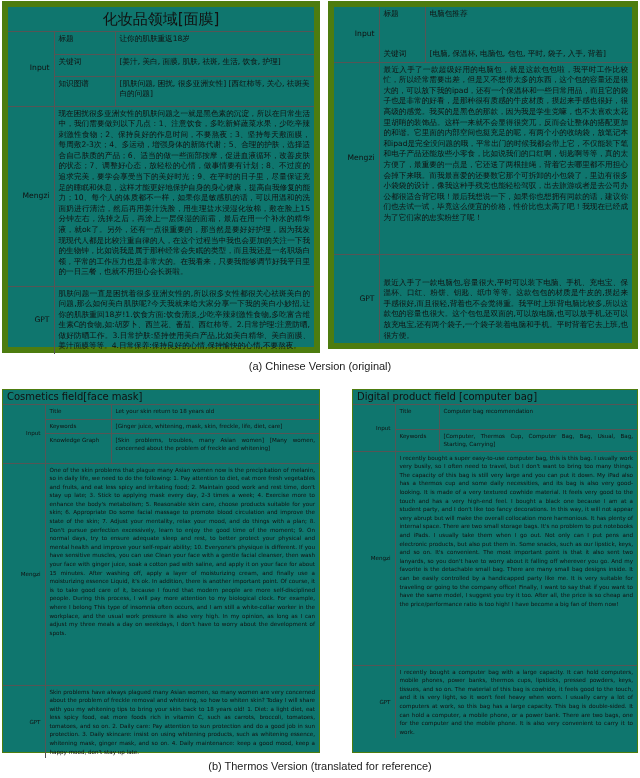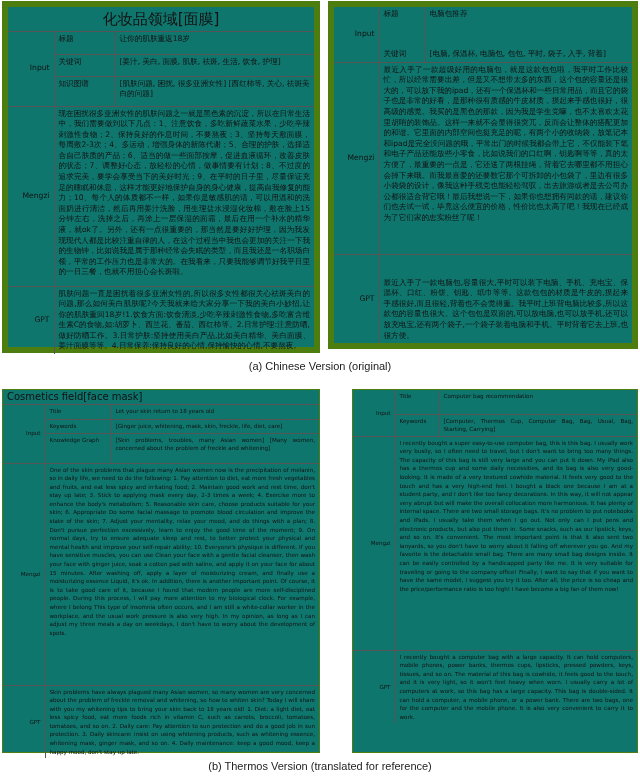--- a/index.html
+++ b/index.html
@@ -115,20 +115,21 @@
     </tr>
     <tr>
       <td class="rowhead">GPT</td>
       <td class="just" colspan="2">Skin problems have always plagued many Asian women, so many women are very concerned about the problem of freckle removal and whitening, so how to whiten skin? Today I will share with you my whitening tips to bring your skin back to 18 years old! 1. Diet: a light diet, eat less spicy food, eat more foods rich in vitamin C, such as carrots, broccoli, tomatoes, tomatoes, and so on. 2. Daily care: Pay attention to sun protection and do a good job in sun protection. 3. Daily skincare: insist on using whitening products, such as whitening essence, whitening mask, ginger mask, and so on. 4. Daily maintenance: keep a good mood, keep a happy mood, don't stay up late.</td>
     </tr>
   </tbody>
     </table>
 </div>
 
 <div class="panel en" style="left:352px;top:389px;width:286px;height:364px;border-width:1px;">
+  <div class="en-title">Digital product field [computer bag]</div>
   <table>
     <colgroup>
         <col style="width:42px">
         <col style="width:44px">
         <col>
       </colgroup>
     <tbody>
         <tr style="height:24px">
       <td class="rowhead" rowspan="2">Input</td>
       <td>Title</td>

